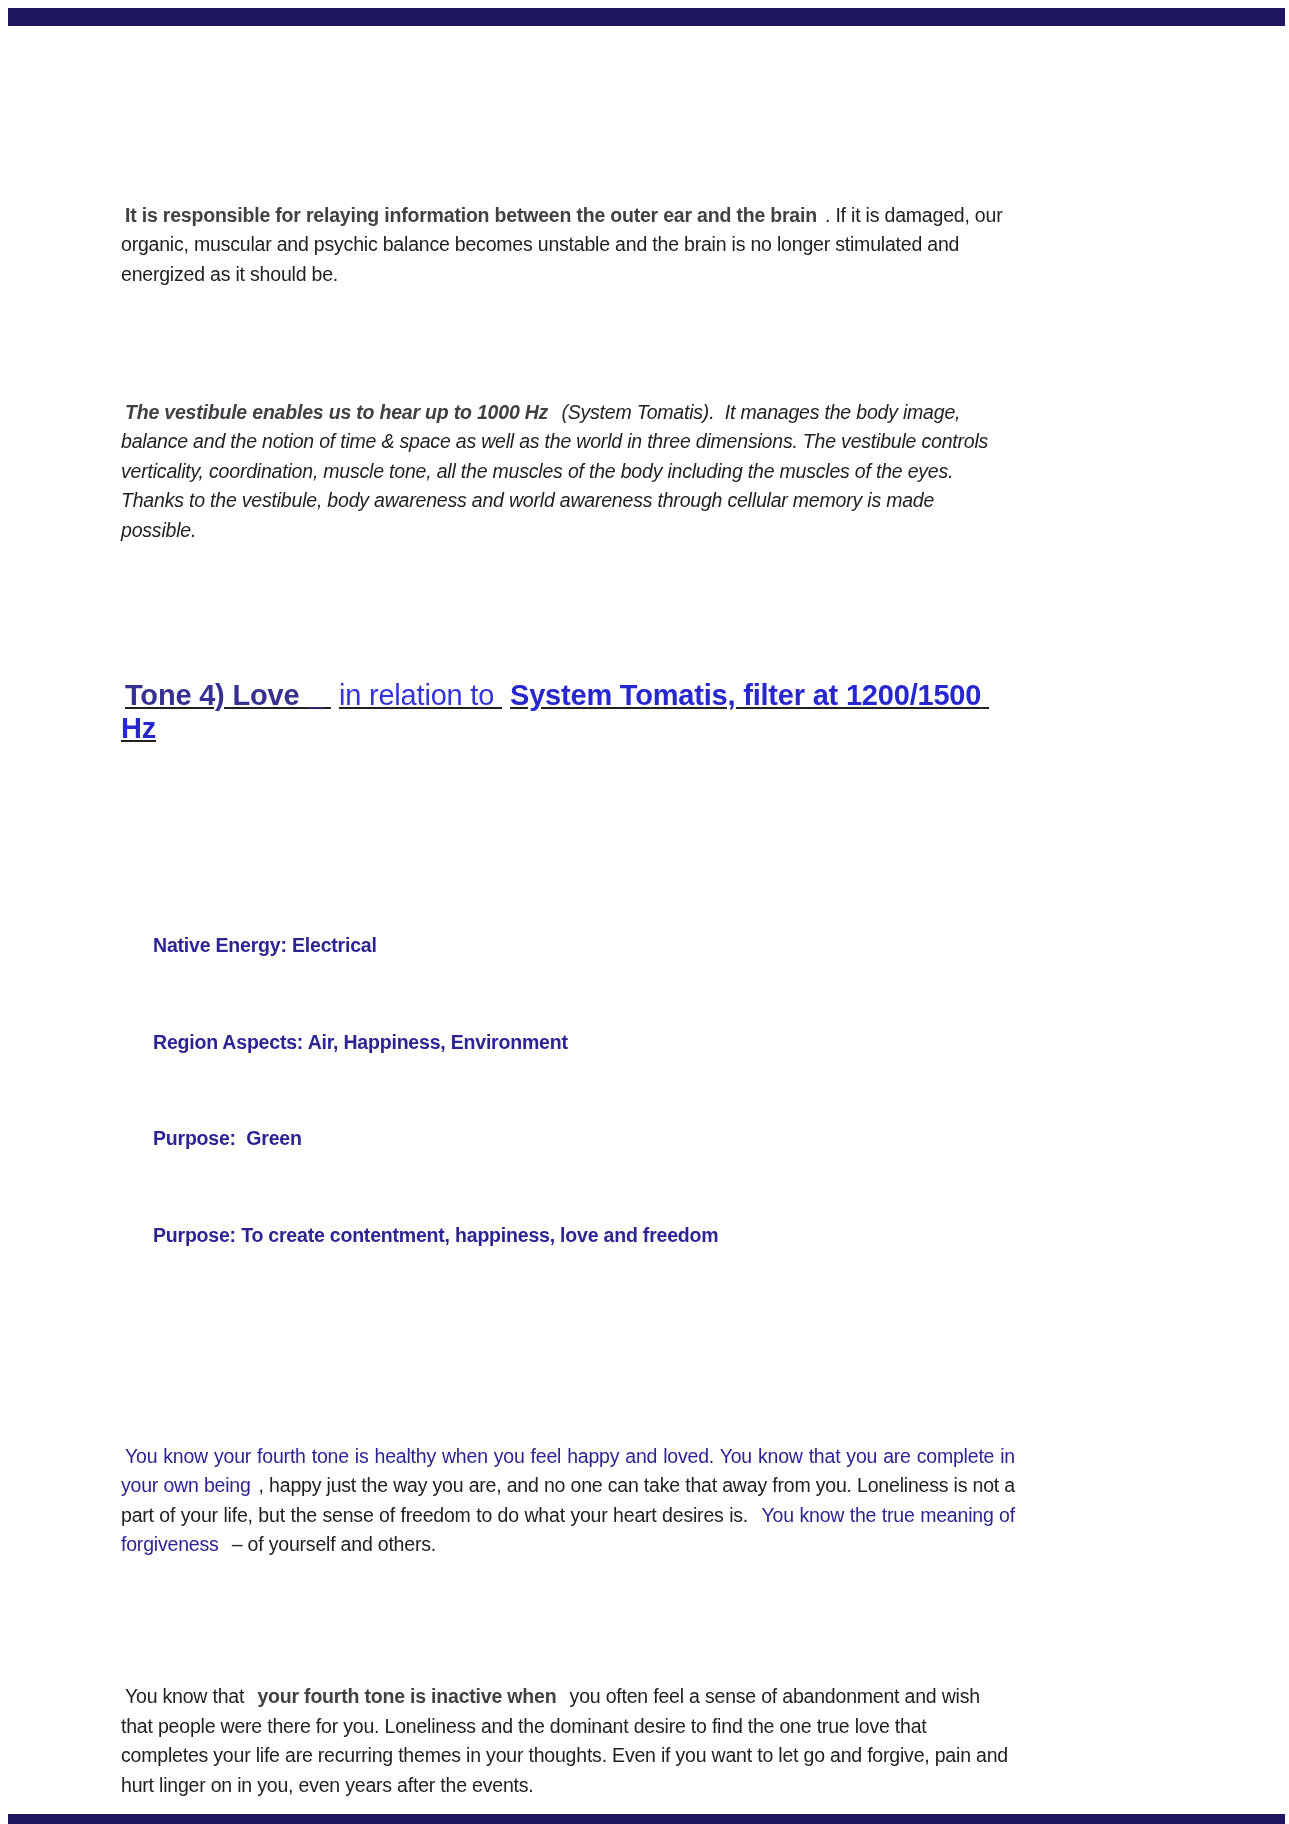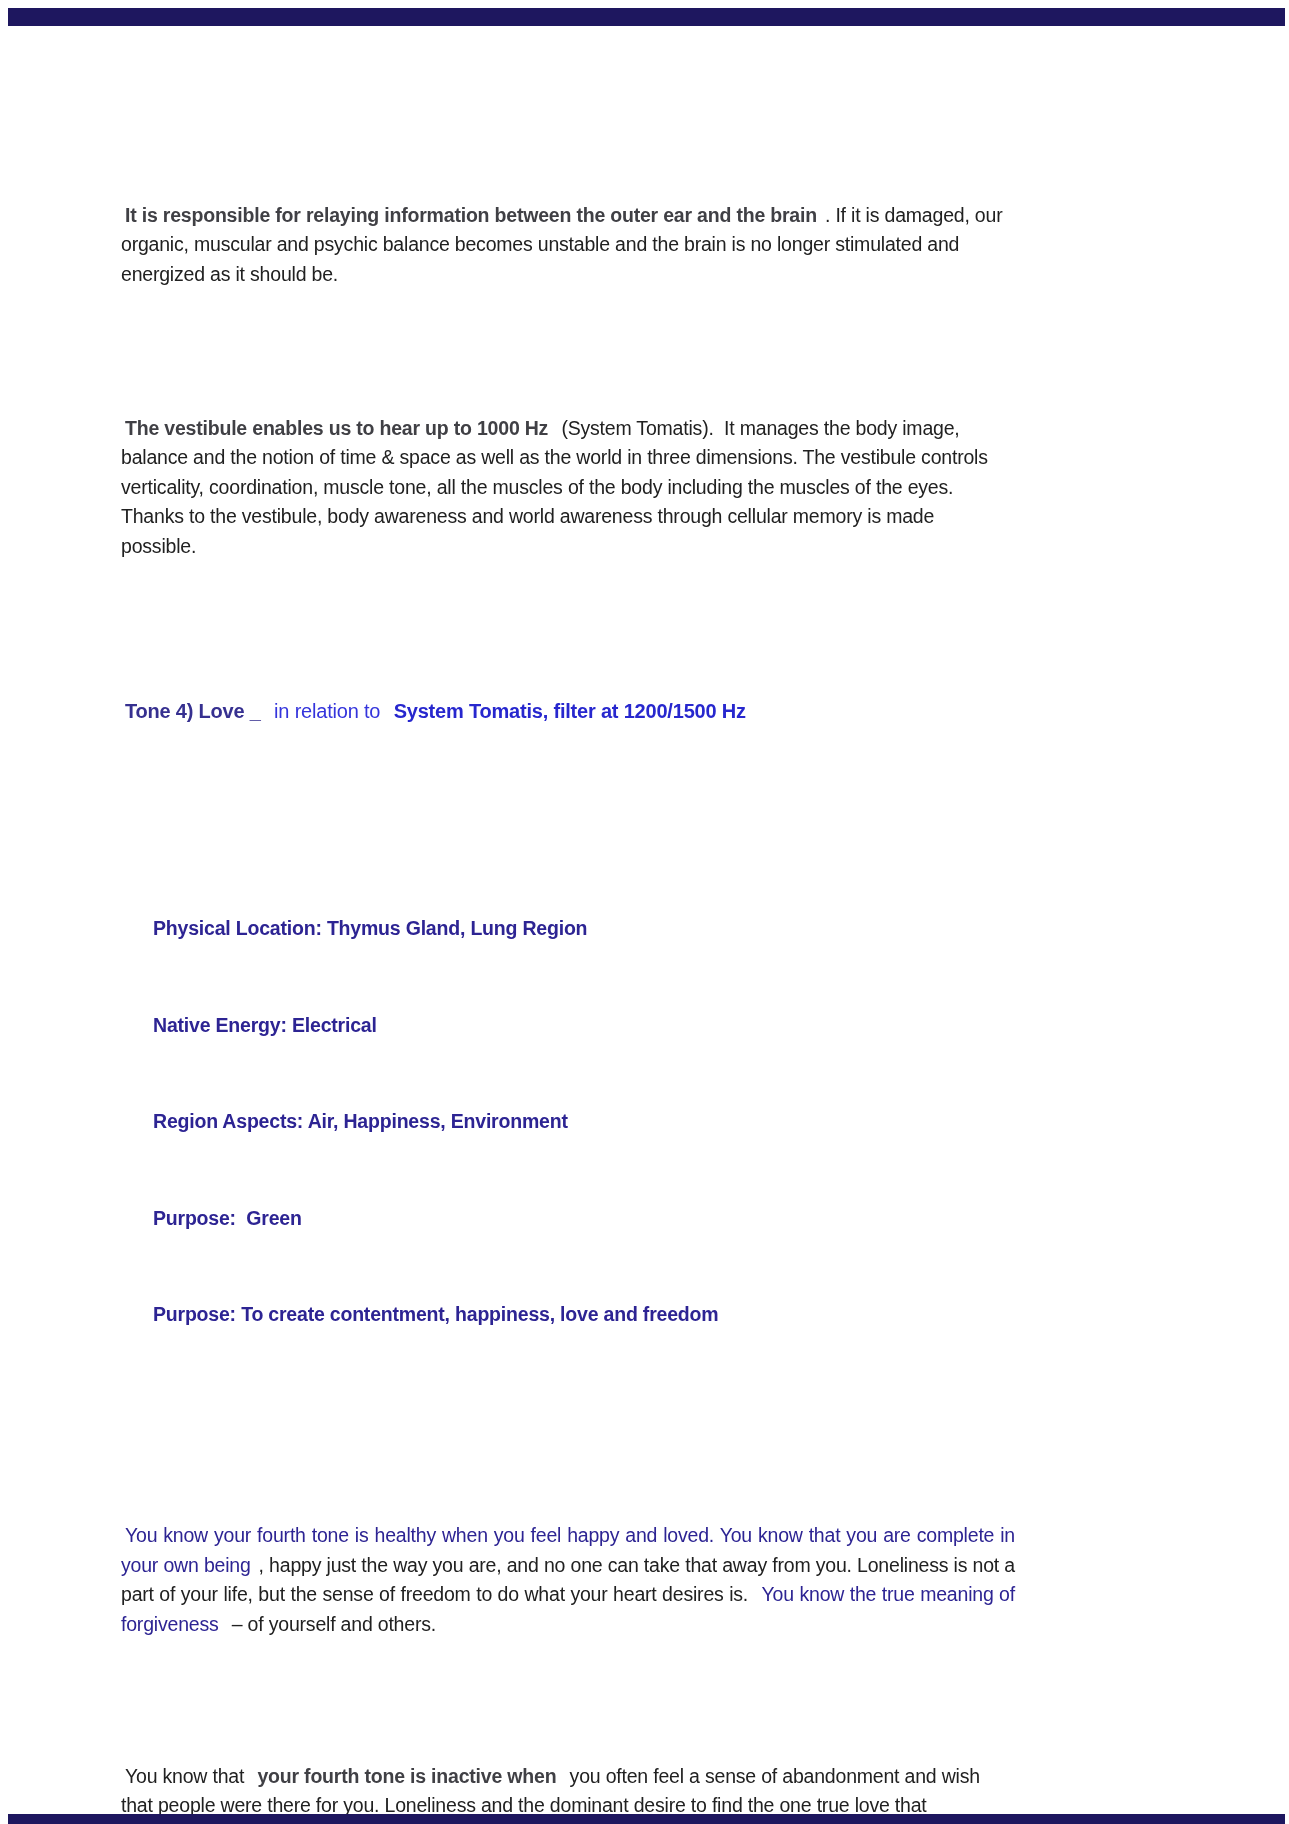--- a/index.html
+++ b/index.html
@@ -38,62 +38,62 @@
     width:910px;
     font-size:19.5px;
     line-height:29.5px;
     letter-spacing:-0.2px;
     color:var(--c-body);
     white-space:pre-wrap;
   }
   .para{text-align:left;}
   .para.justify{text-align:justify;}
   .heading{
-    font-size:20px;
+    font-size:29px;
     line-height:33px;
     font-weight:700;
     white-space:pre-wrap;
+    text-decoration:underline;
   }
   .attr-list{padding-left:32px;}
   .attr-line{
     color:var(--c-indigo);
     font-weight:700;
     white-space:pre-wrap;
   }
   
   .run.plain{color:var(--c-body);font-weight:400;}
   .run.boldgray{color:var(--c-boldgray);font-weight:700;}
   .run.indigo{color:var(--c-indigo);font-weight:400;}
   .run.headdark{color:var(--c-headdark);font-weight:700;}
   .run.headblue{color:var(--c-headblue);font-weight:400;}
   .run.headbluebold{color:var(--c-headbluebold);font-weight:700;}
   
   .mt-intro{margin-top:96px;}
-  .mt-vestibule{margin-top:28px;}
+  .mt-vestibule{margin-top:12px;font-style:italic;}
   .mt-h1{margin-top:37px;}
   .mt-list1{margin-top:27px;}
   .mt-healthy{margin-top:32px;}
   .mt-inactive{margin-top:26px;}
 </style>
 </head>
 <body>
 
 <div class="page">
   <div class="border-bar top"></div>
 
   <div class="content">
 
     <div class="para mt-intro"><span class="run boldgray">It is responsible for relaying information between the outer ear and the brain</span><span class="run plain">. If it is damaged, our organic, muscular and psychic balance becomes unstable and the brain is no longer stimulated and energized as it should be.</span></div>
 
     <div class="para mt-vestibule"><span class="run boldgray">The vestibule enables us to hear up to 1000 Hz</span><span class="run plain"> (System Tomatis).  It manages the body image, balance and the notion of time &amp; space as well as the world in three dimensions. The vestibule controls verticality, coordination, muscle tone, all the muscles of the body including the muscles of the eyes. Thanks to the vestibule, body awareness and world awareness through cellular memory is made possible.</span></div>
 
     <div class="heading mt-h1"><span class="run headdark">Tone 4) Love _ </span><span class="run headblue">in relation to </span><span class="run headbluebold">System Tomatis, filter at 1200/1500 Hz</span></div>
 
     <div class="attr-list mt-list1">
-      <div class="attr-line">Physical Location: Thymus Gland, Lung Region</div>
       <div class="attr-line">Native Energy: Electrical</div>
       <div class="attr-line">Region Aspects: Air, Happiness, Environment</div>
       <div class="attr-line">Purpose:  Green</div>
       <div class="attr-line">Purpose: To create contentment, happiness, love and freedom</div>
     </div>
 
     <div class="para justify mt-healthy"><span class="run indigo">You know your fourth tone is healthy when you feel happy and loved. You know that you are complete in your own being</span><span class="run plain">, happy just the way you are, and no one can take that away from you. Loneliness is not a part of your life, but the sense of freedom to do what your heart desires is. </span><span class="run indigo">You know the true meaning of forgiveness</span><span class="run plain"> – of yourself and others.</span></div>
 
     <div class="para mt-inactive"><span class="run plain">You know that </span><span class="run boldgray">your fourth tone is inactive when</span><span class="run plain"> you often feel a sense of abandonment and wish that people were there for you. Loneliness and the dominant desire to find the one true love that completes your life are recurring themes in your thoughts. Even if you want to let go and forgive, pain and hurt linger on in you, even years after the events.</span></div>
 

